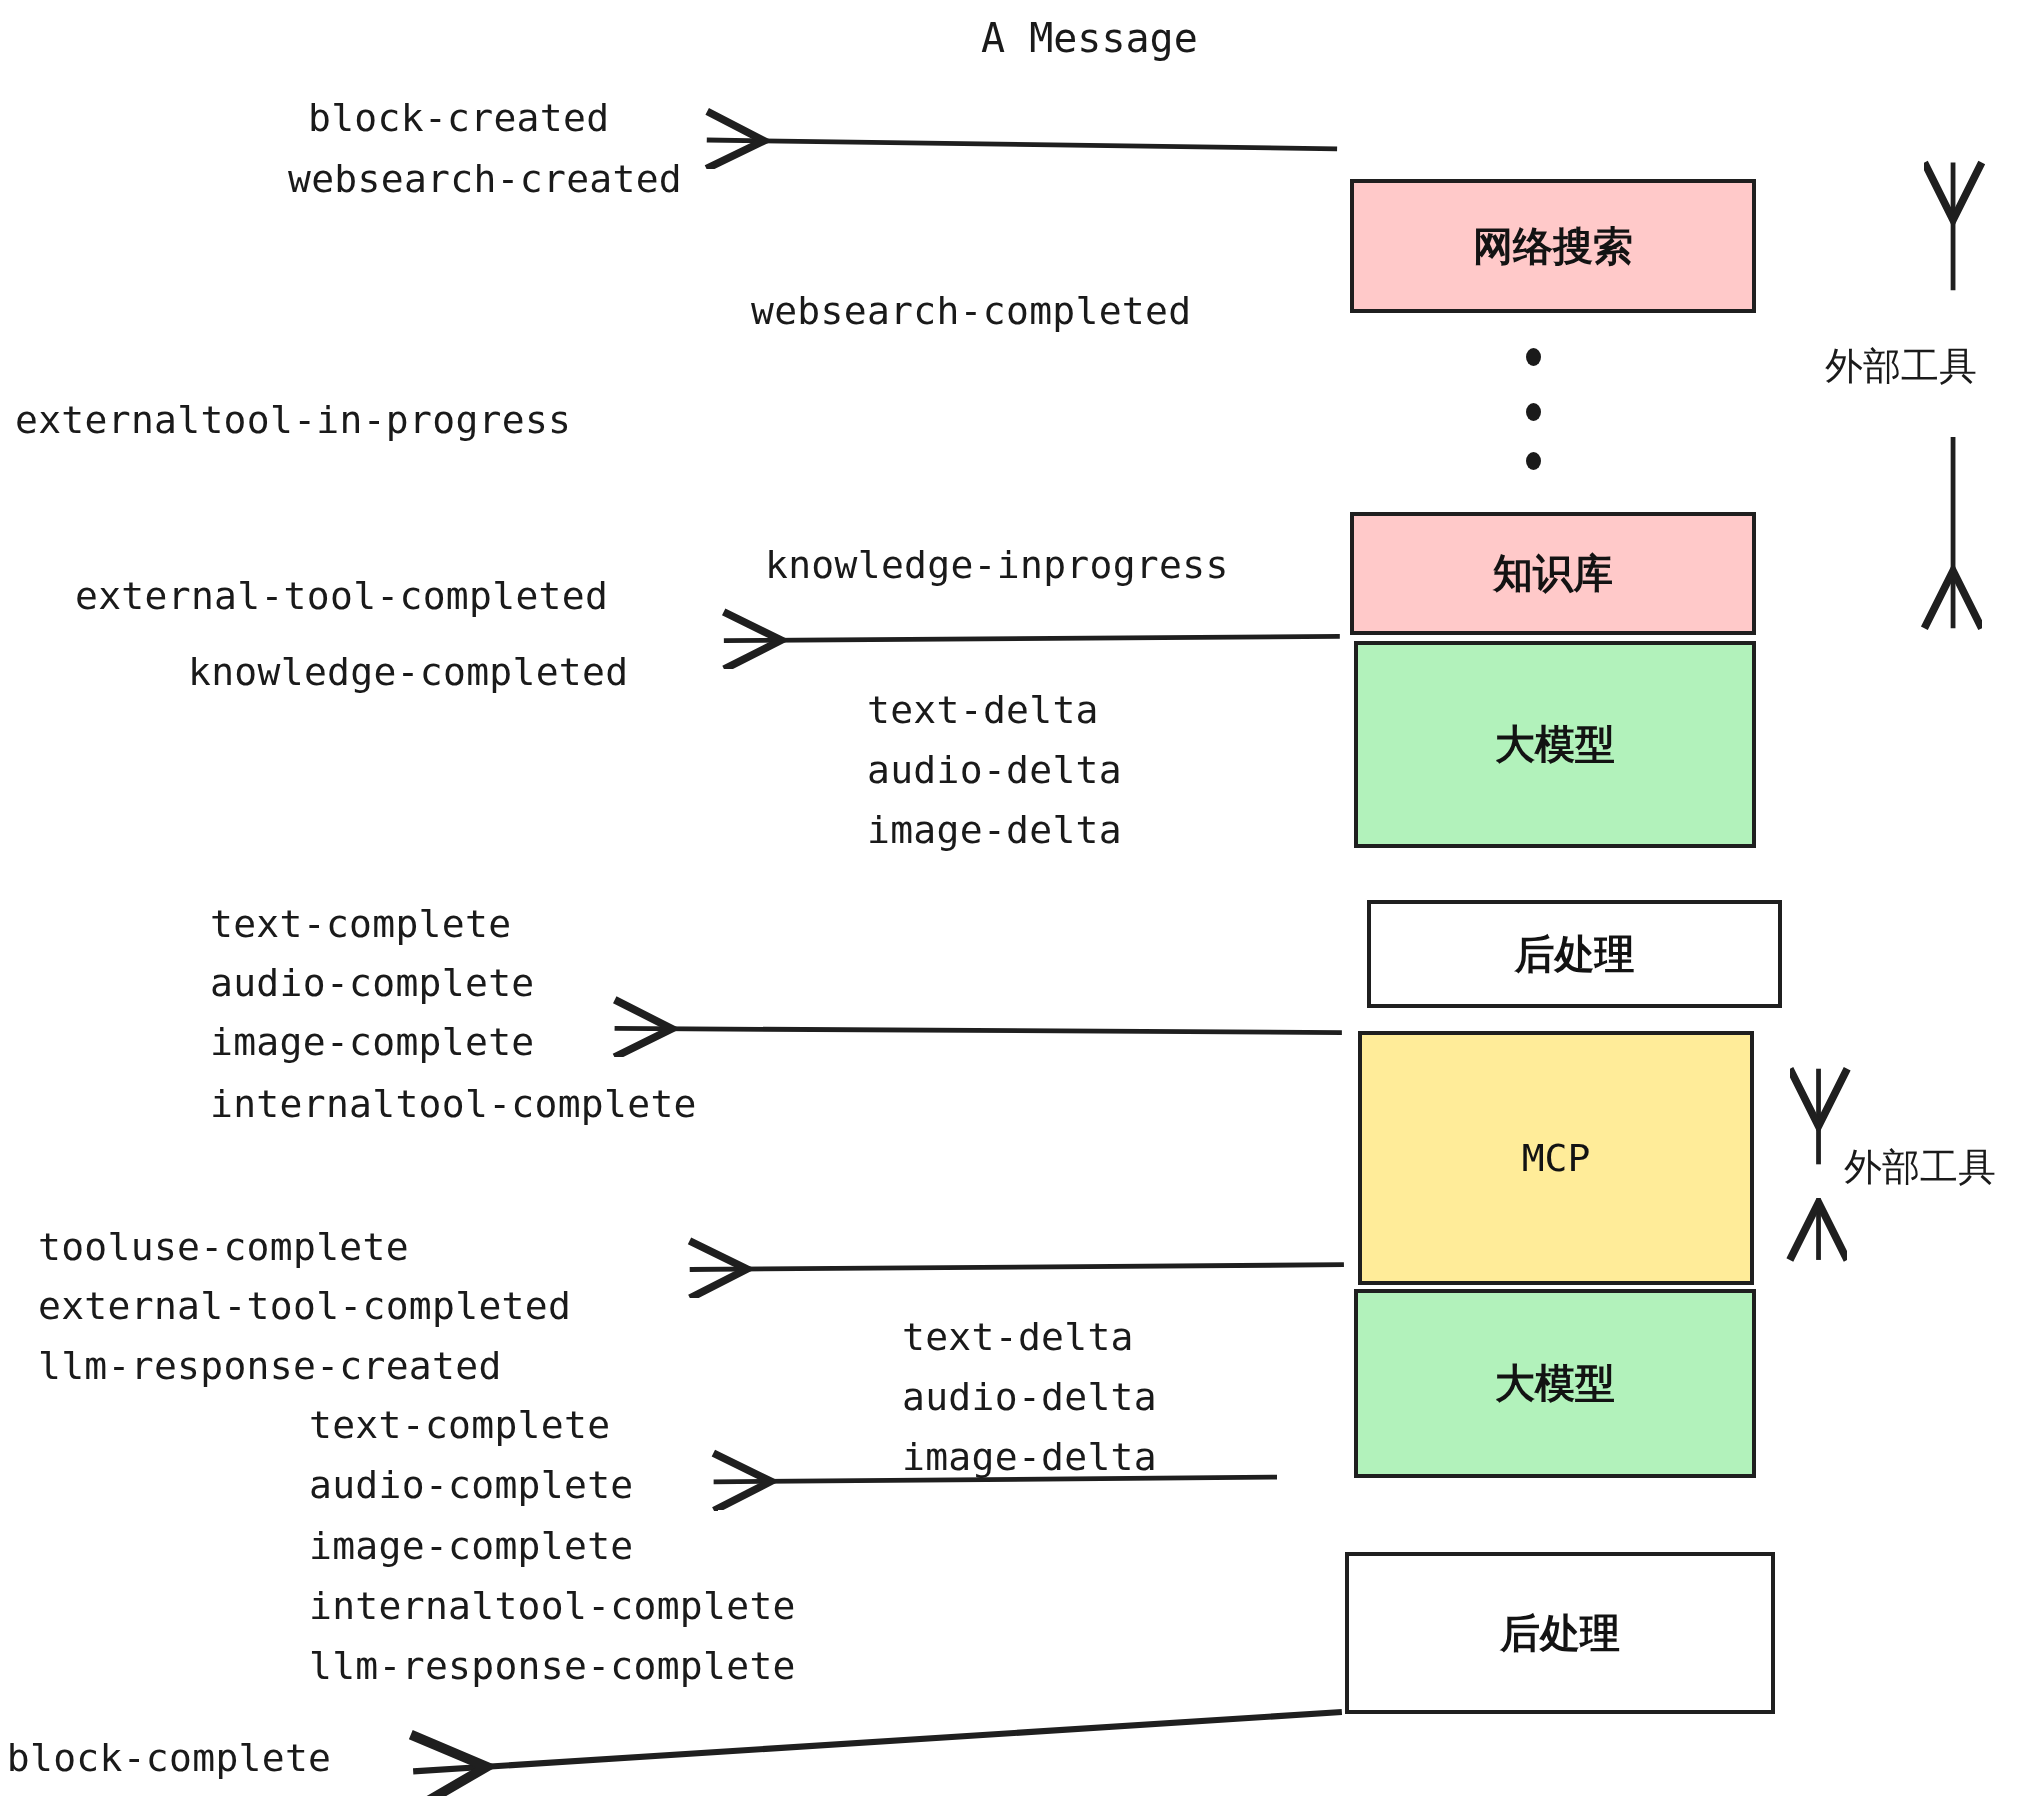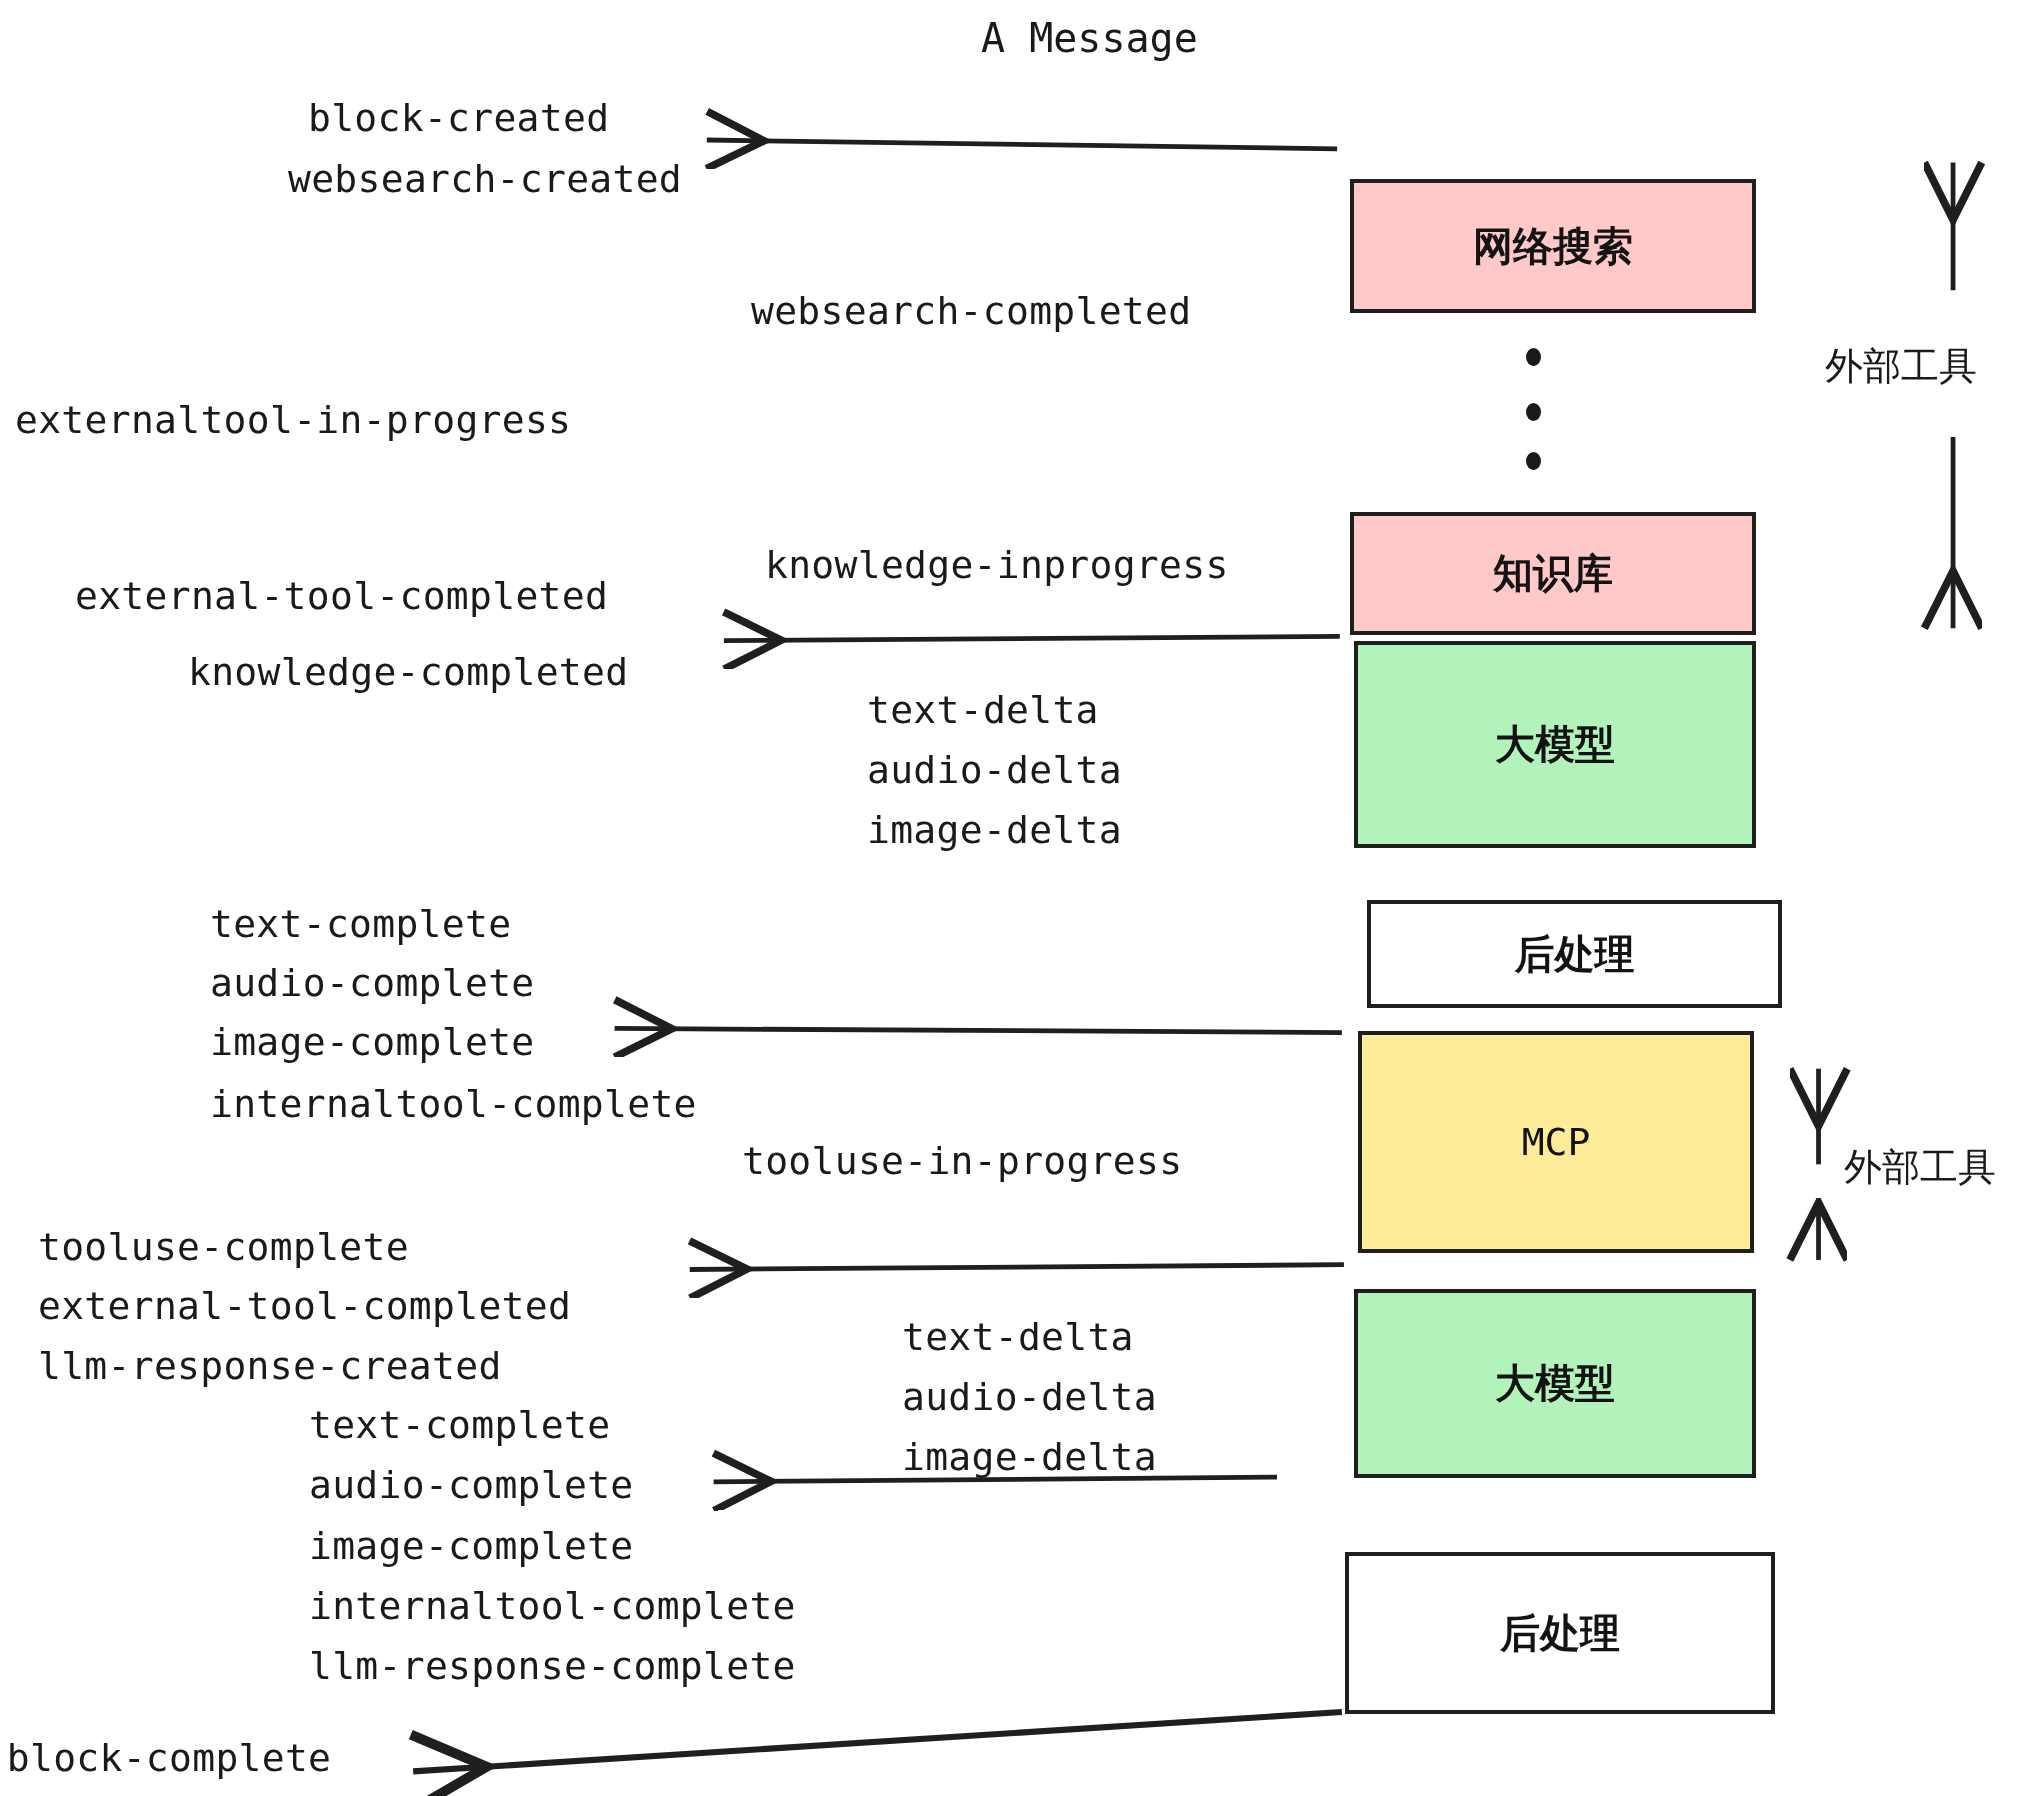--- a/index.html
+++ b/index.html
@@ -110,21 +110,21 @@
   </div>
 
   <div class="box" style="left:1354px;top:641px;width:402px;height:207px;background:#B2F2BB;">
     <span class="cjk">大模型</span>
   </div>
 
   <div class="box" style="left:1367px;top:900px;width:415px;height:108px;background:#FFFFFF;">
     <span class="cjk">后处理</span>
   </div>
 
-  <div class="box mono" style="left:1358px;top:1031px;width:396px;height:222px;background:#FFEC99;">
+  <div class="box mono" style="left:1358px;top:1031px;width:396px;height:254px;background:#FFEC99;">
     <span>MCP</span>
   </div>
 
   <div class="box" style="left:1354px;top:1289px;width:402px;height:189px;background:#B2F2BB;">
     <span class="cjk">大模型</span>
   </div>
 
   <div class="box" style="left:1345px;top:1552px;width:430px;height:162px;background:#FFFFFF;">
     <span class="cjk">后处理</span>
   </div>
@@ -146,21 +146,20 @@
 
   <div class="lbl" style="left:867px;top:691px;">text-delta</div>
   <div class="lbl" style="left:867px;top:751px;">audio-delta</div>
   <div class="lbl" style="left:867px;top:811px;">image-delta</div>
 
   <div class="lbl" style="left:210px;top:905px;">text-complete</div>
   <div class="lbl" style="left:210px;top:964px;">audio-complete</div>
   <div class="lbl" style="left:210px;top:1023px;">image-complete</div>
   <div class="lbl" style="left:210px;top:1085px;">internaltool-complete</div>
 
-  <div class="lbl" style="left:742px;top:1142px;">tooluse-in-progress</div>
 
   <div class="lbl" style="left:38px;top:1228px;">tooluse-complete</div>
   <div class="lbl" style="left:38px;top:1287px;">external-tool-completed</div>
   <div class="lbl" style="left:38px;top:1347px;">llm-response-created</div>
 
   <div class="lbl" style="left:902px;top:1318px;">text-delta</div>
   <div class="lbl" style="left:902px;top:1378px;">audio-delta</div>
   <div class="lbl" style="left:902px;top:1438px;">image-delta</div>
 
   <div class="lbl" style="left:309px;top:1406px;">text-complete</div>

